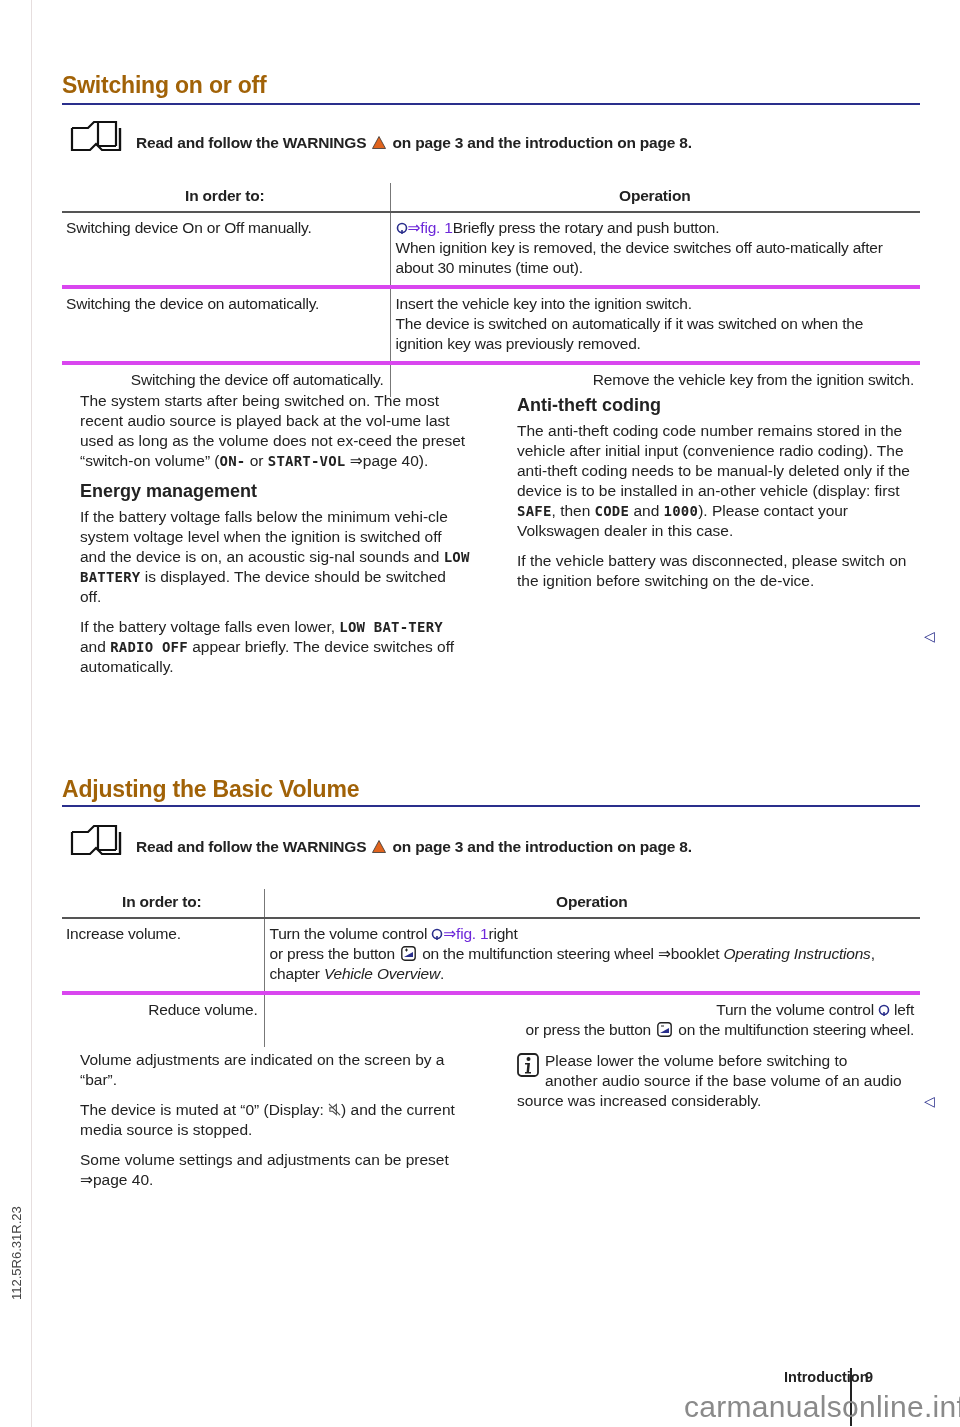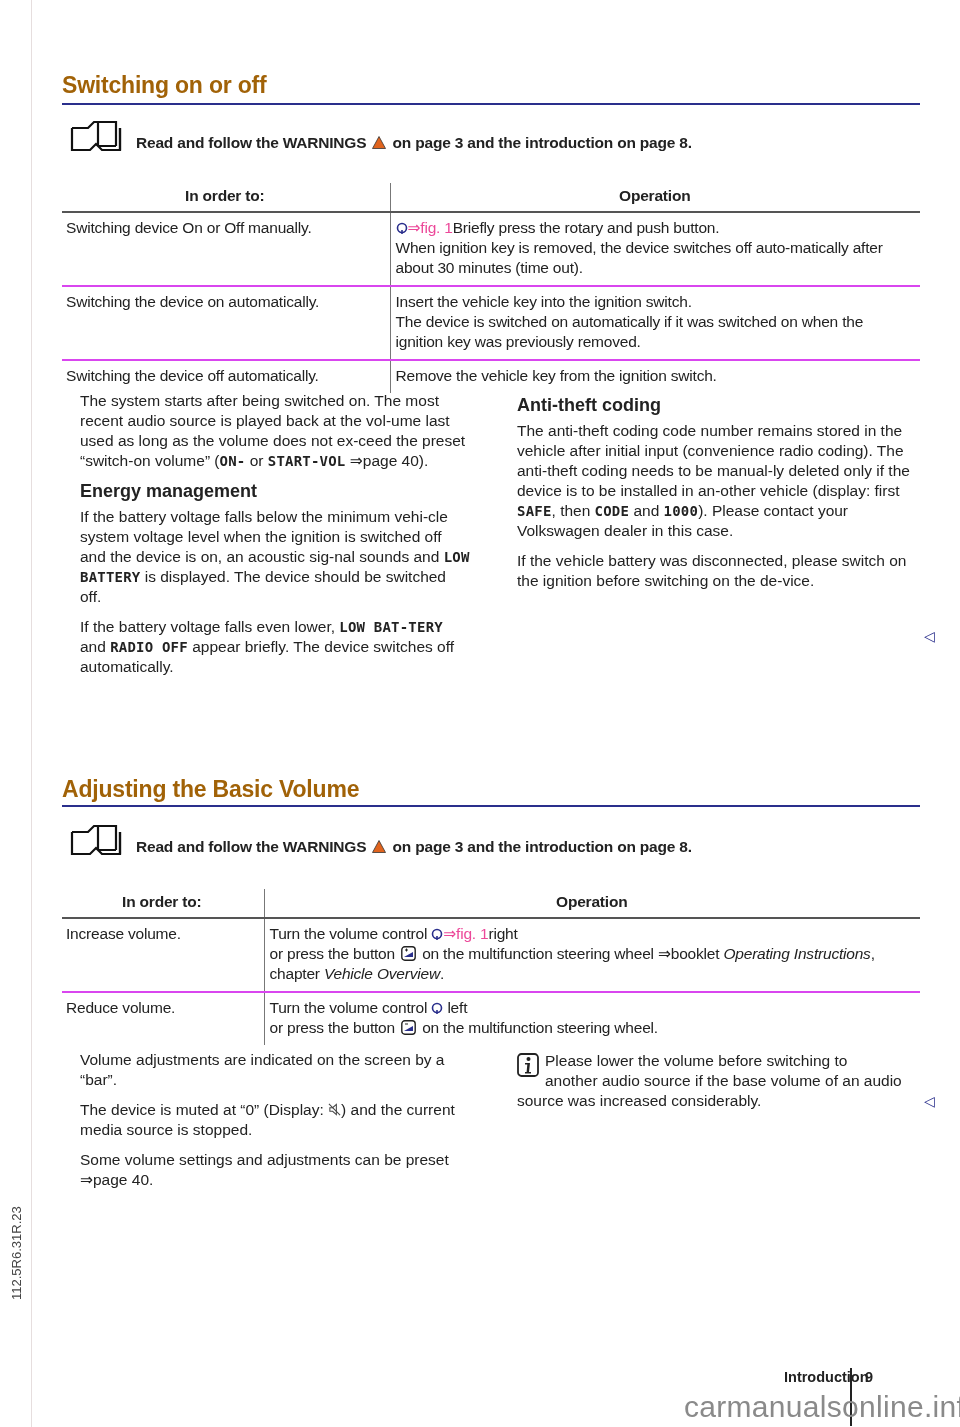--- a/index.html
+++ b/index.html
@@ -19,24 +19,24 @@
     letter-spacing: -0.2px;
   }
   .section-rule { position: absolute; left: 62px; width: 858px; height: 2px; background: #2a2f8c; }
   .warn-line { position: absolute; left: 68px; display: flex; align-items: flex-end; }
   .book-icon { width: 58px; height: 34px; margin-right: 10px; }
   .warn-text { font-size: 15.5px; font-weight: bold; color: #222; padding-top: 1px; letter-spacing: -0.2px; }
   .tri { display: inline-block; width: 14px; height: 13px; vertical-align: -1px; margin: 0 2px; }
 
   table.op { position: absolute; border-collapse: collapse; font-size: 15.5px; color: #222; letter-spacing: -0.2px; }
   table.op th { text-align: center; font-weight: bold; padding: 4px 6px 6px 4px; border-bottom: 2px solid #555; }
-  table.op td { padding: 5px 6px 7px 4px; vertical-align: top; line-height: 20px; border-bottom: 2px solid #d946ef; }
-  table.op tr:last-child td { border-bottom: none; }
+  table.op td { padding: 5px 6px 7px 4px; vertical-align: top; line-height: 20px; border-bottom: 4px solid #d946ef; }
+  table.op tr:last-child td { border-bottom: none; text-align: right; }
   table.op .c2 { border-left: 1px solid #777; padding-left: 5px; }
-  .blue { color: #ec4899; }
+  .blue { color: #6d28d9; }
   .knob { display: inline-block; width: 12px; height: 14px; vertical-align: -2px; }
   .btnicon { display: inline-block; width: 15px; height: 15px; vertical-align: -2px; margin: 0 2px; }
   em { font-style: italic; }
 
   .col { position: absolute; font-size: 15.5px; line-height: 20px; color: #222; }
   .col p { margin: 0 0 10px 0; }
   .col h3 { margin: 0 0 6px 0; font-size: 18px; font-weight: bold; color: #222; }
   .mono { font-family: "DejaVu Sans Mono", "Liberation Mono", monospace; font-weight: bold; font-size: 14px; letter-spacing: 0.2px; }
   .endmark { position: absolute; font-size: 14px; color: #2a2f8c; }
   .note-icon { float: left; width: 22px; height: 24px; margin: 2px 6px 0 0; }

